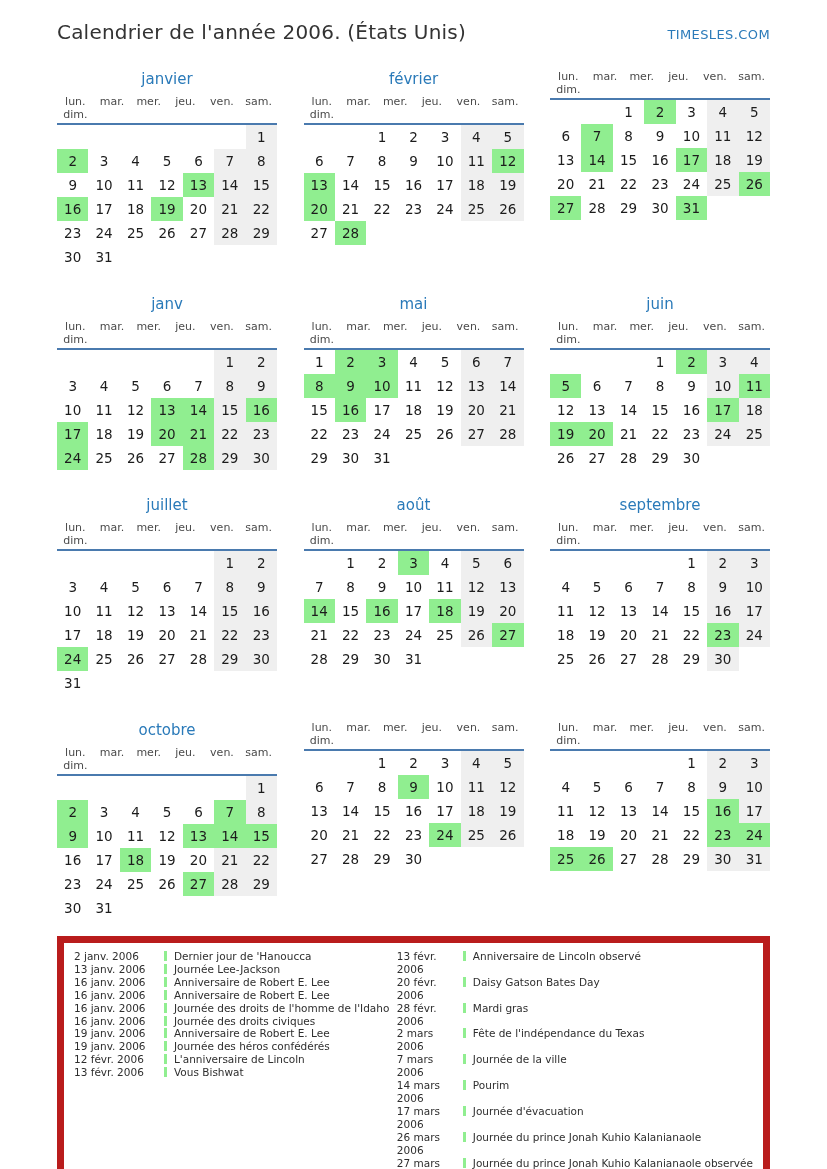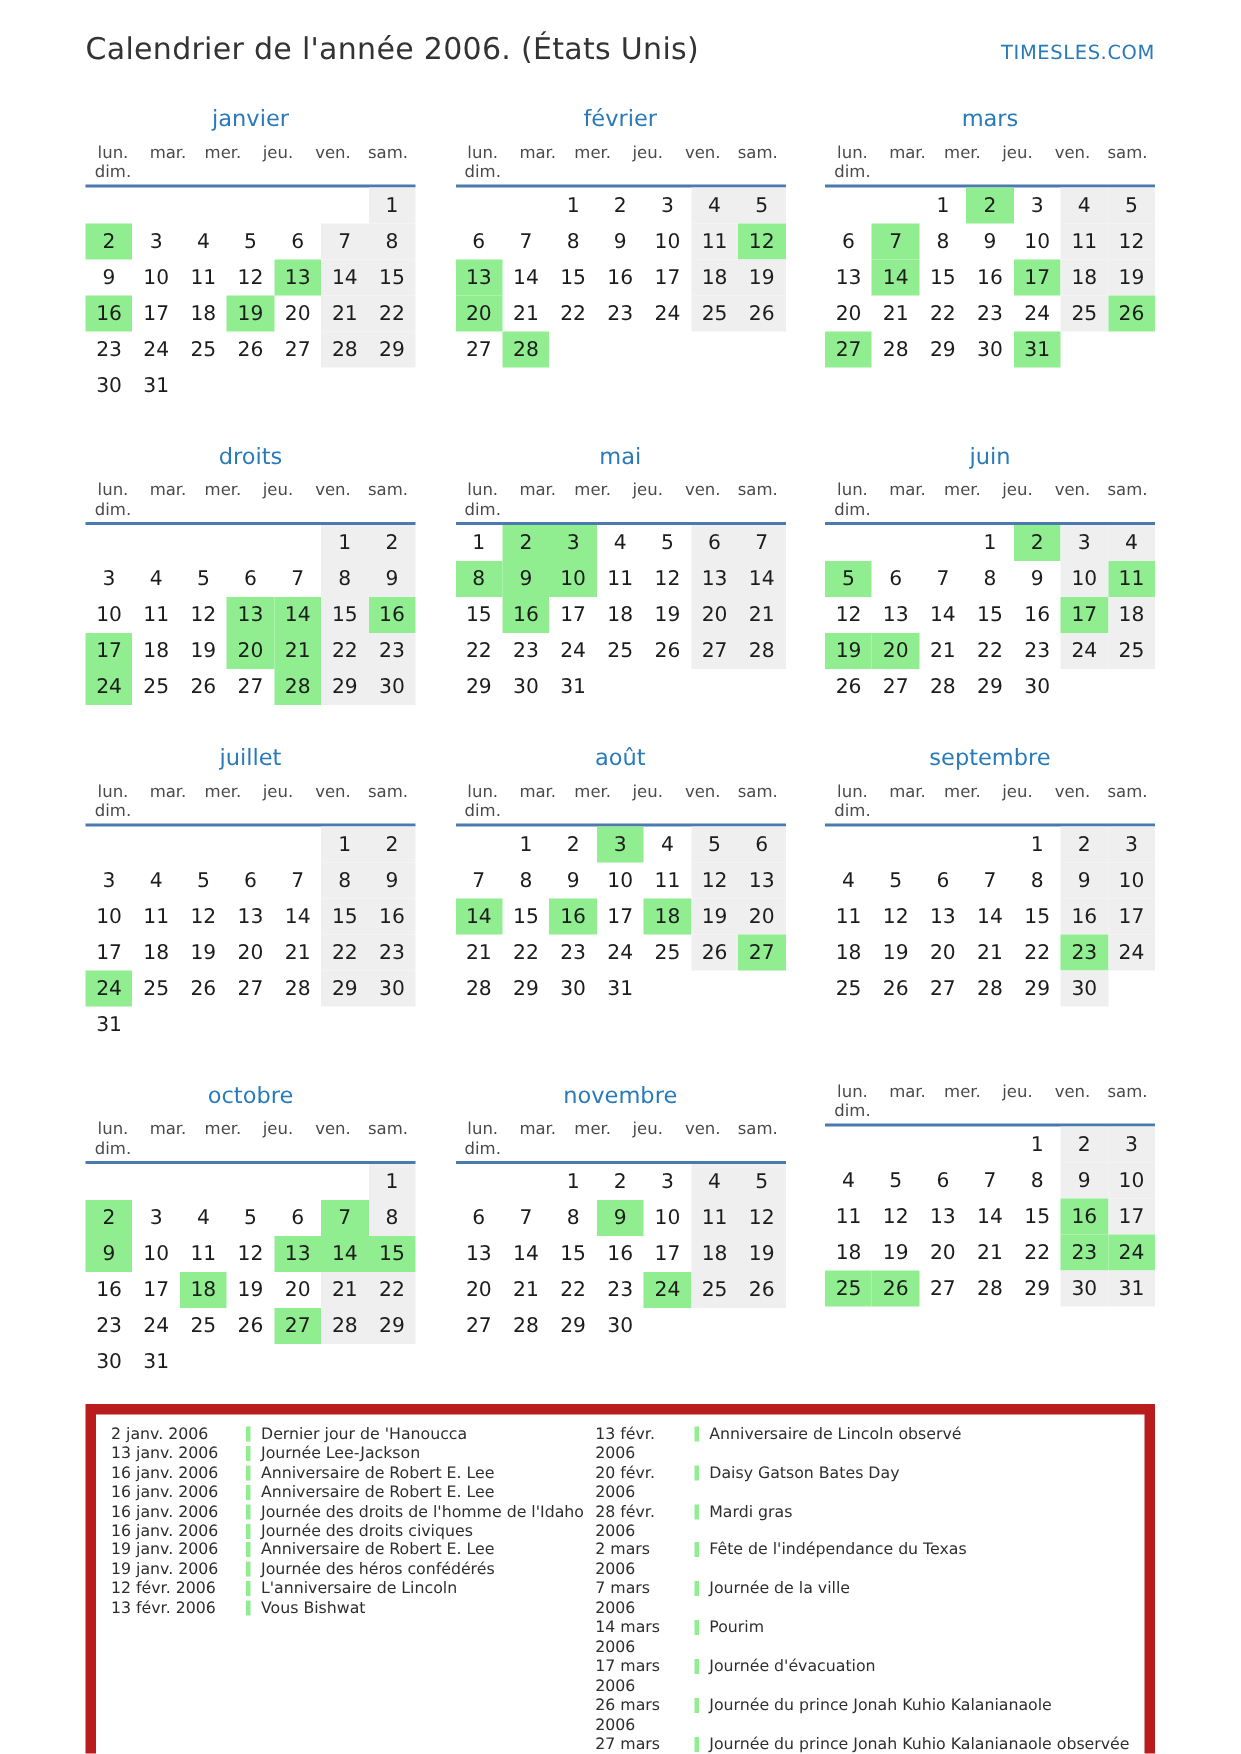--- a/index.html
+++ b/index.html
@@ -180,21 +180,20 @@
           <span>27</span>
           <span class="hl">28</span>
           <span></span>
           <span></span>
           <span></span>
           <span></span>
           <span></span>
         </div>
       </section>
       <section class="month">
-        <h2>mars</h2>
         <div class="weekdays">
           <span>lun.</span>
           <span>mar.</span>
           <span>mer.</span>
           <span>jeu.</span>
           <span>ven.</span>
           <span>sam.</span>
           <span>dim.</span>
         </div>
         <div class="days">
@@ -229,21 +228,21 @@
           <span class="hl">27</span>
           <span>28</span>
           <span>29</span>
           <span>30</span>
           <span class="hl">31</span>
           <span></span>
           <span></span>
         </div>
       </section>
       <section class="month">
-        <h2>droits</h2>
+        <h2>janv</h2>
         <div class="weekdays">
           <span>lun.</span>
           <span>mar.</span>
           <span>mer.</span>
           <span>jeu.</span>
           <span>ven.</span>
           <span>sam.</span>
           <span>dim.</span>
         </div>
         <div class="days">
@@ -586,21 +585,20 @@
           <span>30</span>
           <span>31</span>
           <span></span>
           <span></span>
           <span></span>
           <span></span>
           <span></span>
         </div>
       </section>
       <section class="month">
-        <h2>novembre</h2>
         <div class="weekdays">
           <span>lun.</span>
           <span>mar.</span>
           <span>mer.</span>
           <span>jeu.</span>
           <span>ven.</span>
           <span>sam.</span>
           <span>dim.</span>
         </div>
         <div class="days">

